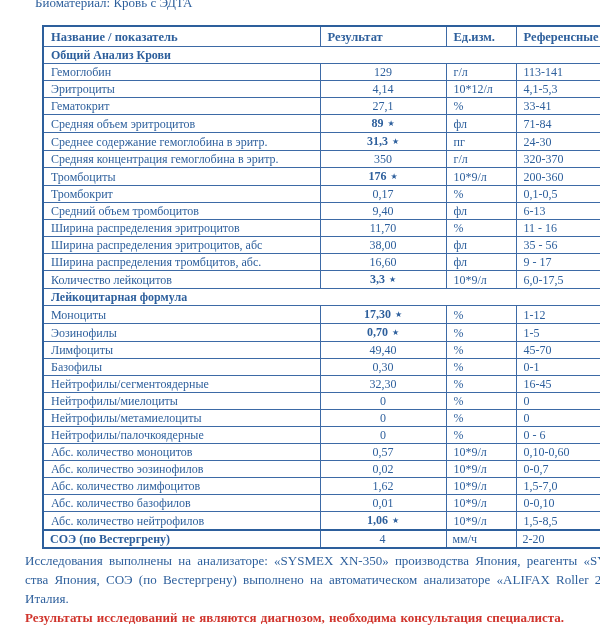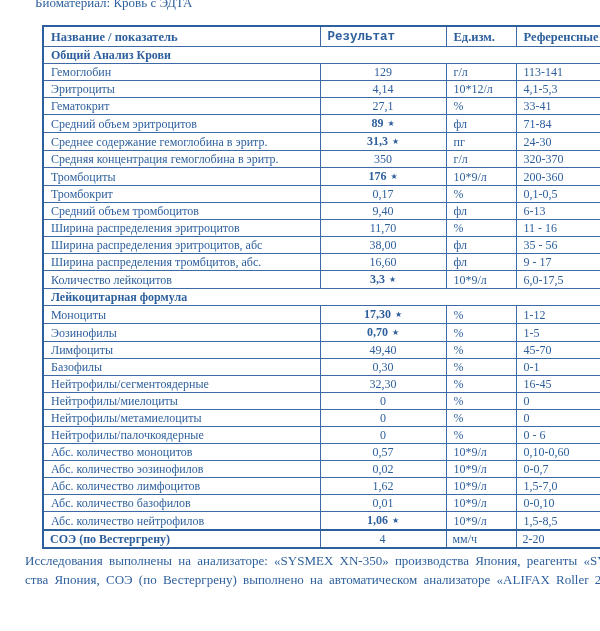--- a/index.html
+++ b/index.html
@@ -39,21 +39,21 @@
     line-height: 16px;
     overflow: hidden;
     white-space: nowrap;
   }
   table.results th {
     font-size: 12.5px;
     font-weight: bold;
     height: 19px;
     text-align: left;
   }
-  th.h-result { text-align: center; font-family: Liberation Mono, monospace; }
+  th.h-result { text-align: center; }
   col.c1 { width: 277px; }
   col.c2 { width: 126px; }
   col.c3 { width: 70px;  }
   col.c4 { width: 187px; }
   td.section-cell {
     font-weight: bold;
     font-size: 12.5px;
     height: 17px;
   }
   td.cell-result { text-align: center; }
@@ -120,21 +120,21 @@
           <td class="cell-unit">10*12/л</td>
           <td class="cell-ref">4,1-5,3</td>
         </tr>
         <tr>
           <td class="cell-name">Гематокрит</td>
           <td class="cell-result"><span>27,1</span></td>
           <td class="cell-unit">%</td>
           <td class="cell-ref">33-41</td>
         </tr>
         <tr>
-          <td class="cell-name">Средний объем эритроцитов</td>
+          <td class="cell-name">Средняя объем эритроцитов</td>
           <td class="cell-result"><span class="bold">89</span><span class="flag-star">★</span></td>
           <td class="cell-unit">фл</td>
           <td class="cell-ref">71-84</td>
         </tr>
         <tr>
           <td class="cell-name">Среднее содержание гемоглобина в эритр.</td>
           <td class="cell-result"><span class="bold">31,3</span><span class="flag-star">★</span></td>
           <td class="cell-unit">пг</td>
           <td class="cell-ref">24-30</td>
         </tr>
@@ -273,13 +273,15 @@
           <td class="cell-unit">мм/ч</td>
           <td class="cell-ref">2-20</td>
         </tr>
       </tbody>
   </table>
 </div>
 
 <div class="footer">
   <div class="footer-line">Исследования выполнены на анализаторе: «SYSMEX XN-350» производства Япония, реагенты «SYSMEX</div>
   <div class="footer-line">ства Япония, СОЭ (по Вестергрену) выполнено на автоматическом анализаторе «ALIFAX Roller 20PN»</div>
+  <div class="footer-line">Италия.</div>
+  <div class="footer-warning">Результаты исследований не являются диагнозом, необходима консультация специалиста.</div>
 </div>
 
 </body></html>

